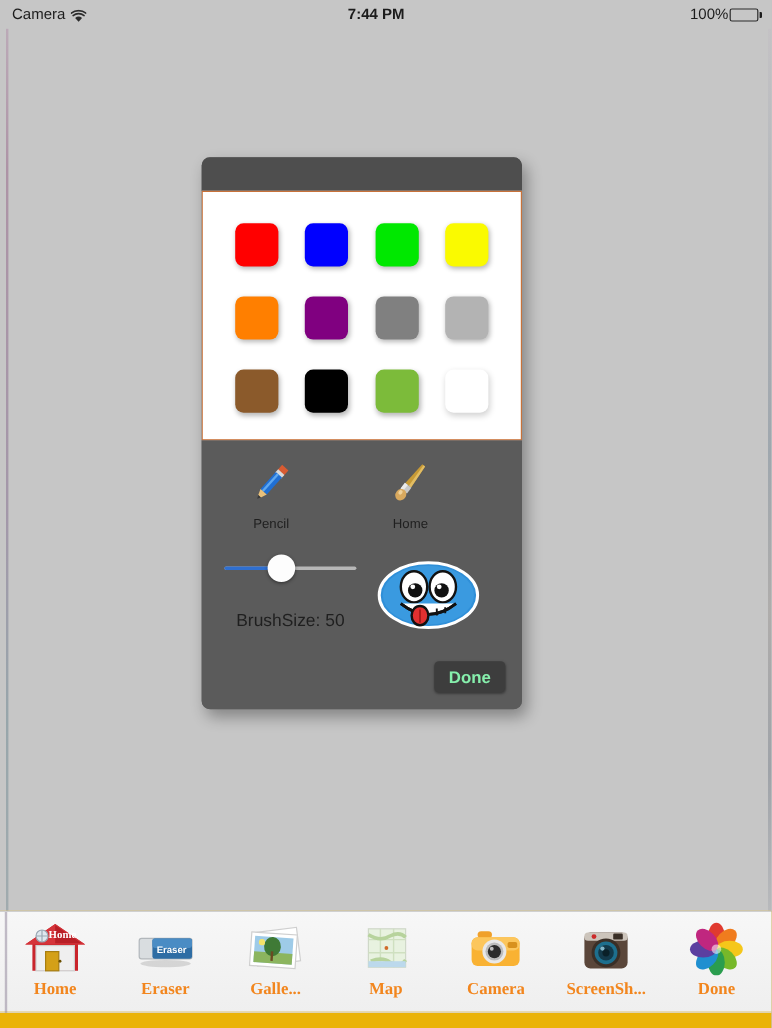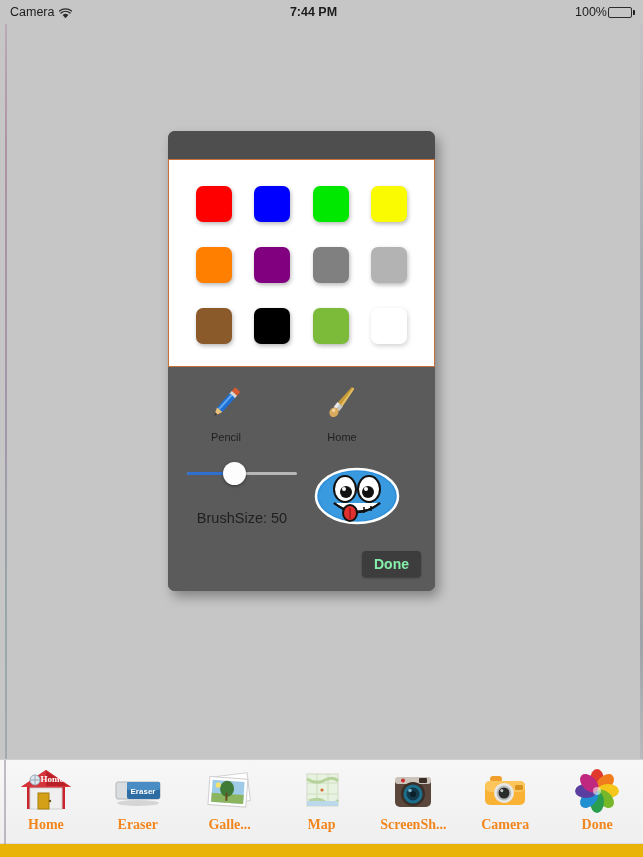--- a/index.html
+++ b/index.html
@@ -364,48 +364,48 @@
             <rect x="12" y="34" width="31" height="5" fill="#bcd9ec"></rect>
             <circle cx="27" cy="23" r="1.6" fill="#d06b2b"></circle>
           </svg>
         </div>
         <div class="tb-lbl">Map</div>
       </div>
 
       <div class="tb-item">
         <div class="tb-ico">
           <svg width="54" height="46" viewBox="0 0 54 46">
+            <rect x="12" y="9" width="12" height="6" rx="3" fill="#f0a02a"></rect>
+            <rect x="7" y="14" width="40" height="24" rx="5" fill="#f9b233"></rect>
+            <rect x="7" y="14" width="40" height="11" rx="5" fill="#fcc65c"></rect>
+            <rect x="37" y="18" width="8" height="5" rx="1.5" fill="#d8911e"></rect>
+            <circle cx="26" cy="26" r="10" fill="#e8e8e8"></circle>
+            <circle cx="26" cy="26" r="7.5" fill="#bcbcbc"></circle>
+            <circle cx="26" cy="26" r="5.5" fill="#2b2b2b"></circle>
+            <circle cx="23.8" cy="23.6" r="1.6" fill="#ffffff" opacity=".7"></circle>
+          </svg>
+        </div>
+        <div class="tb-lbl">Camera</div>
+      </div>
+
+      <div class="tb-item">
+        <div class="tb-ico">
+          <svg width="54" height="46" viewBox="0 0 54 46">
             <rect x="9" y="10" width="36" height="30" rx="5" fill="#5a463a"></rect>
             <rect x="9" y="10" width="36" height="7" rx="3" fill="#ccc4bb"></rect>
             <circle cx="17" cy="13.5" r="2" fill="#cc2a2a"></circle>
             <rect x="33" y="11" width="8" height="5" rx="1" fill="#3a2f27"></rect>
             <circle cx="27" cy="27" r="12" fill="#3a2f27"></circle>
             <circle cx="27" cy="27" r="9.5" fill="#1d6f8e"></circle>
             <circle cx="27" cy="27" r="6.5" fill="#13394a"></circle>
             <circle cx="27" cy="27" r="3" fill="#0a2028"></circle>
             <circle cx="24" cy="23.5" r="1.8" fill="#9fd6e8" opacity=".8"></circle>
           </svg>
         </div>
         <div class="tb-lbl">ScreenSh...</div>
-      </div>
-
-      <div class="tb-item">
-        <div class="tb-ico">
-          <svg width="54" height="46" viewBox="0 0 54 46">
-            <rect x="12" y="9" width="12" height="6" rx="3" fill="#f0a02a"></rect>
-            <rect x="7" y="14" width="40" height="24" rx="5" fill="#f9b233"></rect>
-            <rect x="7" y="14" width="40" height="11" rx="5" fill="#fcc65c"></rect>
-            <rect x="37" y="18" width="8" height="5" rx="1.5" fill="#d8911e"></rect>
-            <circle cx="26" cy="26" r="10" fill="#e8e8e8"></circle>
-            <circle cx="26" cy="26" r="7.5" fill="#bcbcbc"></circle>
-            <circle cx="26" cy="26" r="5.5" fill="#2b2b2b"></circle>
-            <circle cx="23.8" cy="23.6" r="1.6" fill="#ffffff" opacity=".7"></circle>
-          </svg>
-        </div>
-        <div class="tb-lbl">Camera</div>
       </div>
 
       <div class="tb-item">
         <div class="tb-ico">
           <svg width="54" height="46" viewBox="0 0 54 46">
             <g transform="translate(27,24)">
               <g>
                 <ellipse cx="0" cy="-11" rx="7" ry="11" fill="#e03a2f" transform="rotate(0)"></ellipse>
                 <ellipse cx="0" cy="-11" rx="7" ry="11" fill="#f07c1e" transform="rotate(45)"></ellipse>
                 <ellipse cx="0" cy="-11" rx="7" ry="11" fill="#f5c71a" transform="rotate(90)"></ellipse>

